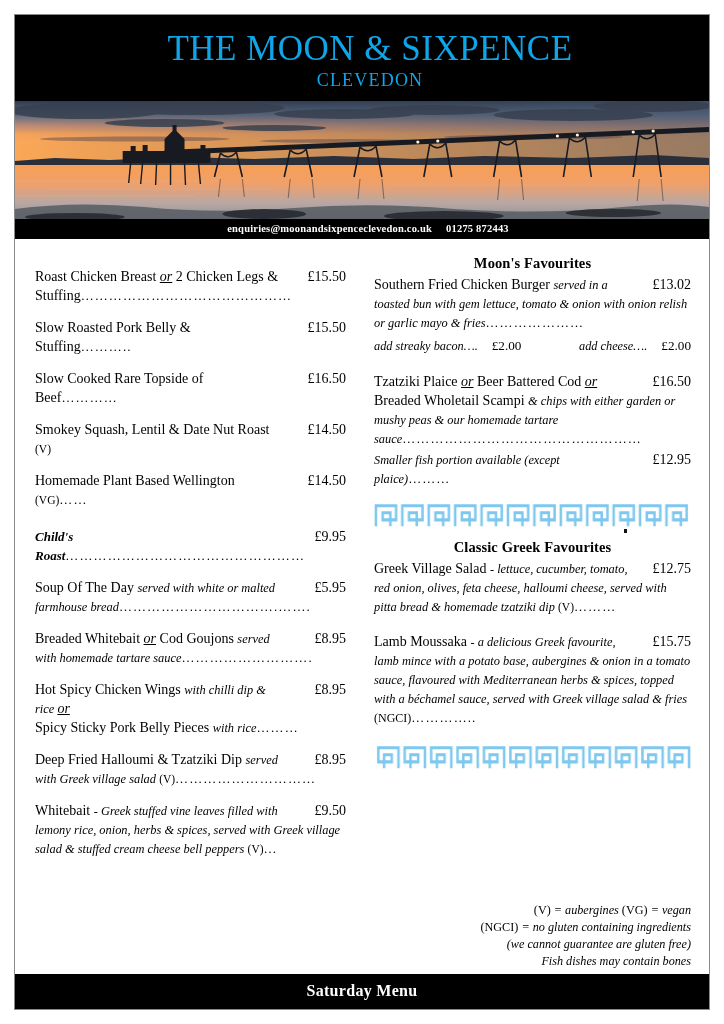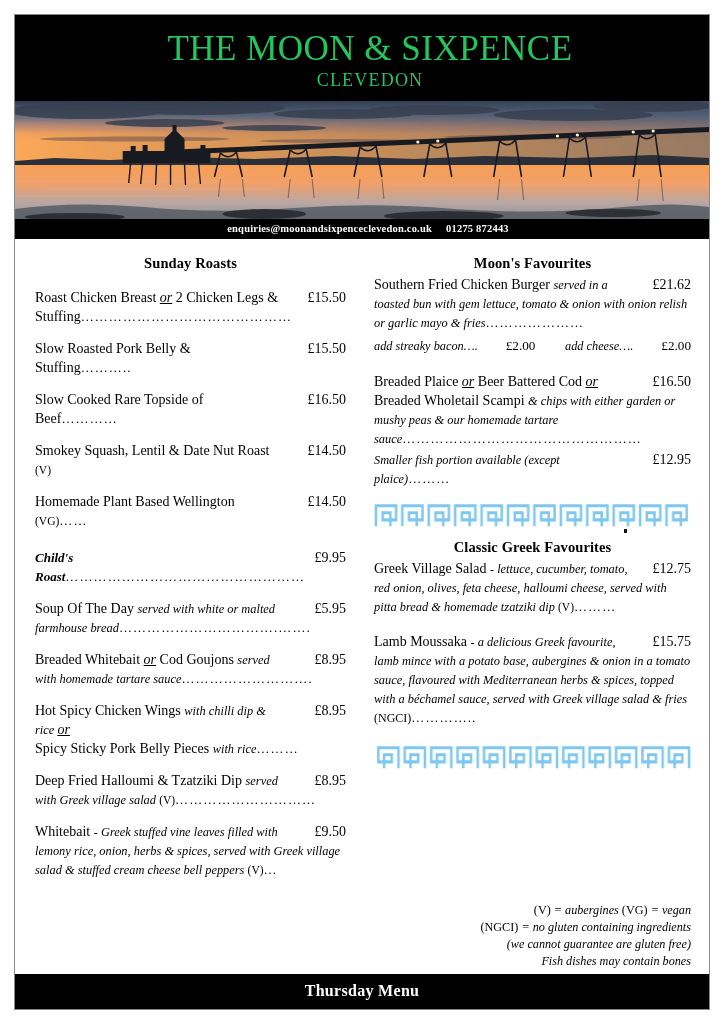--- a/index.html
+++ b/index.html
@@ -20,21 +20,21 @@
     left: 14px; top: 14px;
     width: 696px; height: 996px;
     border: 1px solid #8a8a8a;
     background: #ffffff;
     display: flex; flex-direction: column;
   }
 
   
   .masthead {
     background: #000000;
-    color: #22c55e;
+    color: #0ea5e9;
     text-align: center;
     padding: 16px 0 10px 16px;
     flex: 0 0 auto;
   }
   .masthead .title {
     font-size: 35px;
     letter-spacing: 0.5px;
     line-height: 1.05;
     font-weight: normal;
     font-family: "Liberation Serif", "DejaVu Serif", serif;
@@ -117,21 +117,21 @@
   .item u { text-decoration: underline; font-style: italic; }
   .dots {
     letter-spacing: 1.1px;
     font-size: 13px;
   }
   .childs { font-style: italic; font-weight: bold; font-size: 13px; }
   .addons {
     font-style: italic;
     font-size: 12.3px;
     display: flex;
-    gap: 18px;
+    gap: 4px;
     align-items: baseline;
     margin-top: 1px;
   }
   .addons .a1 { white-space: nowrap; }
   .addons .a2 { white-space: nowrap; margin-left: auto; }
   .addons .amt { font-style: normal; font-size: 13.2px; margin-left: 10px; }
   .addons .amt2 { font-style: normal; font-size: 13.2px; margin-left: 10px; }
 
   
   .greekkey { height: 26px; margin: 10px 0 12px 0; }
@@ -293,21 +293,20 @@
     </div>
 
     <div class="contactbar">
       <span>enquiries@moonandsixpenceclevedon.co.uk</span><span class="phone">01275 872443</span>
     </div>
 
     <div class="body">
 
       <div class="col col-left">
 
-        <h2 class="section">Sunday Roasts</h2>
 
         <div class="item" style="margin-top:16px;">
           <span class="price">£15.50</span>
           <span class="name">Roast Chicken Breast </span><u>or</u><span class="name"> 2 Chicken Legs &amp; Stuffing</span><span class="dots">………………………………………</span>
         </div>
 
         <div class="item">
           <span class="price">£15.50</span>
           <span class="name">Slow Roasted Pork Belly &amp; Stuffing</span><span class="dots">………..</span>
         </div>
@@ -359,34 +358,34 @@
           <span class="name">Whitebait </span><span class="desc">- Greek stuffed vine leaves filled with lemony rice, onion, herbs &amp; spices, served with Greek village salad &amp; stuffed cream cheese bell peppers </span><span style="font-size:11.5px;">(V)</span><span class="dots">…</span>
         </div>
 
       </div>
 
       <div class="col col-right">
 
         <h2 class="section">Moon's Favourites</h2>
 
         <div class="item" style="margin-bottom:6px;">
-          <span class="price">£21.62</span>
+          <span class="price">£13.02</span>
           <span class="name">Southern Fried Chicken Burger </span><span class="desc">served in a toasted bun with gem lettuce, tomato &amp; onion with onion relish or garlic mayo &amp; fries</span><span class="dots">…………………</span>
         </div>
 
         <div class="addons">
           <span class="a1">add streaky bacon….</span>
             <span class="amt">£2.00</span>
           <span class="a2">add cheese….</span>
             <span class="amt2">£2.00</span>
         </div>
 
         <div class="item" style="margin-top:18px;margin-bottom:2px;">
           <span class="price">£16.50</span>
-          <span class="name">Breaded Plaice </span><u>or</u><span class="name"> Beer Battered Cod </span><u>or</u><span class="name"> Breaded Wholetail Scampi </span><span class="desc">&amp; chips with either garden or mushy peas &amp; our homemade tartare sauce</span><span class="dots">……………………………………………</span>
+          <span class="name">Tzatziki Plaice </span><u>or</u><span class="name"> Beer Battered Cod </span><u>or</u><span class="name"> Breaded Wholetail Scampi </span><span class="desc">&amp; chips with either garden or mushy peas &amp; our homemade tartare sauce</span><span class="dots">……………………………………………</span>
         </div>
 
         <div class="item">
           <span class="price">£12.95</span>
           <span class="small">Smaller fish portion available (except plaice)</span><span class="dots">………</span>
         </div>
 
         <div class="greekkey">
           <svg viewBox="0 0 330 22" preserveAspectRatio="none">
             <defs>
@@ -421,16 +420,16 @@
         <div class="legend">
           <div><span class="np">(V)</span><span> = aubergines </span><span class="np">(VG)</span><span> = vegan</span></div>
           <div><span class="np">(NGCI)</span><span> = no gluten containing ingredients</span></div>
           <div>(we cannot guarantee are gluten free)</div>
           <div>Fish dishes may contain bones</div>
         </div>
 
       </div>
     </div>
 
-    <div class="footer">Thursday Menu</div>
+    <div class="footer">Saturday Menu</div>
 
   </div>
 </div>
 
 </body></html>

